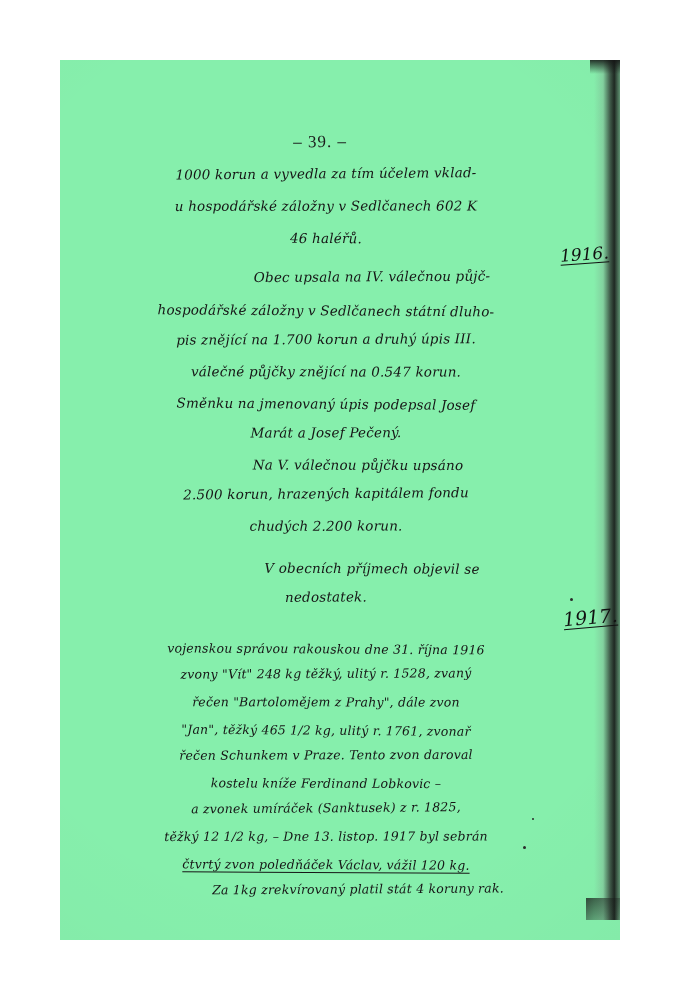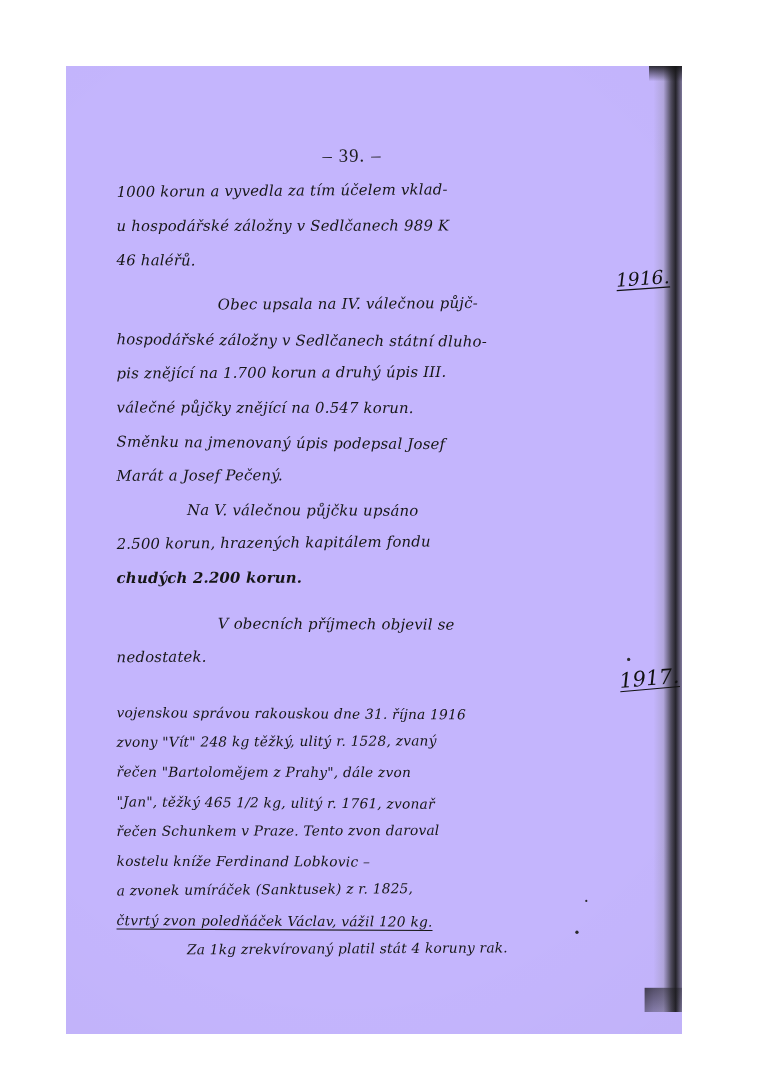--- a/index.html
+++ b/index.html
@@ -21,21 +21,21 @@
     background: #ffffff;
   }
 
   
   .scan-sheet {
     position: absolute;
     left: 60px;
     top: 60px;
     width: 560px;
     height: 880px;
-    background: #c4b5fd;
+    background: #86efac;
   }
 
   
   .paper-tone {
     position: absolute;
     inset: 0;
     background:
       radial-gradient(ellipse 120% 90% at 45% 45%, rgba(255,255,255,0) 55%, rgba(0,0,0,0.035) 100%);
     pointer-events: none;
   }
@@ -88,20 +88,21 @@
     position: absolute;
     left: 46px;
     top: 100px;
     width: 440px;
     font-family: "DejaVu Serif", serif;
     font-style: italic;
     font-size: 13.5px;
     line-height: 31px;
     color: #161616;
     letter-spacing: 0.2px;
+    text-align: center;
   }
   .hw-line {
     white-space: pre;
     transform-origin: left center;
   }
   .hw-line.indent1 { padding-left: 92px; }
   .hw-line.indent2 { padding-left: 64px; }
   .hw-line.small { font-size: 12.5px; }
   .hw-line.tight { line-height: 27px; }
   .hw-line.u { text-decoration: underline; text-underline-offset: 3px; }
@@ -148,50 +149,51 @@
 
     <div class="binding-shadow"></div>
     <div class="binding-shadow top-cap"></div>
     <div class="sheet-bottom-edge"></div>
 
     <div class="page-number">– 39. –</div>
 
     <div class="handwriting">
 
       <div class="hw-line" style="transform: rotate(-0.45deg);">1000 korun a vyvedla za tím účelem vklad-</div>
-      <div class="hw-line" style="transform: rotate(-0.09deg);">u hospodářské záložny v Sedlčanech 989 K</div>
+      <div class="hw-line" style="transform: rotate(-0.09deg);">u hospodářské záložny v Sedlčanech 602 K</div>
       <div class="hw-line" style="transform: rotate(0.27deg);">46 haléřů.</div>
 
       <div class="gap-sm"></div>
 
       <div class="hw-line indent1" style="transform: rotate(-0.36deg);">Obec upsala na IV. válečnou půjč-</div>
       <div class="hw-line" style="transform: rotate(0.36deg);">hospodářské záložny v Sedlčanech státní dluho-</div>
       <div class="hw-line" style="transform: rotate(-0.27deg);">pis znějící na 1.700 korun a druhý úpis III.</div>
       <div class="hw-line" style="transform: rotate(0.09deg);">válečné půjčky znějící na 0.547 korun.</div>
       <div class="hw-line" style="transform: rotate(0.45deg);">Směnku na jmenovaný úpis podepsal Josef</div>
       <div class="hw-line" style="transform: rotate(-0.18deg);">Marát a Josef Pečený.</div>
 
       <div class="hw-line indent2" style="transform: rotate(0.18deg);">Na V. válečnou půjčku upsáno</div>
       <div class="hw-line" style="transform: rotate(-0.45deg);">2.500 korun, hrazených kapitálem fondu</div>
-      <div class="hw-line" style="transform: rotate(-0.09deg); font-weight: bold;">chudých 2.200 korun.</div>
+      <div class="hw-line" style="transform: rotate(-0.09deg);">chudých 2.200 korun.</div>
 
       <div class="gap-sm"></div>
 
       <div class="hw-line indent1" style="transform: rotate(0.27deg);">V obecních příjmech objevil se</div>
       <div class="hw-line" style="transform: rotate(-0.36deg);">nedostatek.</div>
 
       <div class="gap-md"></div>
 
       <div class="hw-line small tight" style="transform: rotate(0.36deg);">vojenskou správou rakouskou dne 31. října 1916</div>
       <div class="hw-line small tight" style="transform: rotate(-0.27deg);">zvony "Vít" 248 kg těžký, ulitý r. 1528, zvaný</div>
       <div class="hw-line small tight" style="transform: rotate(0.09deg);">řečen "Bartolomějem z Prahy", dále zvon</div>
       <div class="hw-line small tight" style="transform: rotate(0.45deg);">"Jan", těžký 465 1/2 kg, ulitý r. 1761, zvonař</div>
       <div class="hw-line small tight" style="transform: rotate(-0.18deg);">řečen Schunkem v Praze. Tento zvon daroval</div>
       <div class="hw-line small tight" style="transform: rotate(0.18deg);">kostelu kníže Ferdinand Lobkovic –</div>
       <div class="hw-line small tight" style="transform: rotate(-0.45deg);">a zvonek umíráček (Sanktusek) z r. 1825,</div>
+      <div class="hw-line small tight" style="transform: rotate(-0.09deg);">těžký 12 1/2 kg, – Dne 13. listop. 1917 byl sebrán</div>
       <div class="hw-line small tight u" style="transform: rotate(0.27deg);">čtvrtý zvon poledňáček Václav, vážil 120 kg.</div>
 
       <div class="hw-line indent2 small tight" style="transform: rotate(-0.36deg);">Za 1kg zrekvírovaný platil stát 4 koruny rak.</div>
 
     </div>
 
     <div class="margin-note y1916">1916.</div>
     <div class="margin-note y1917">1917.</div>
 
     <div class="speck" style="left:510px; top:538px; width:3px; height:3px;"></div>

